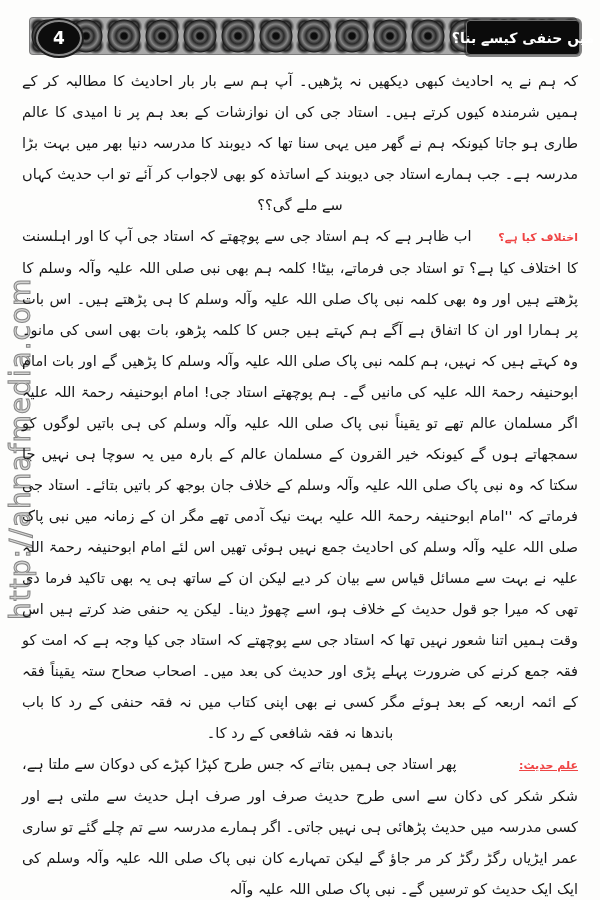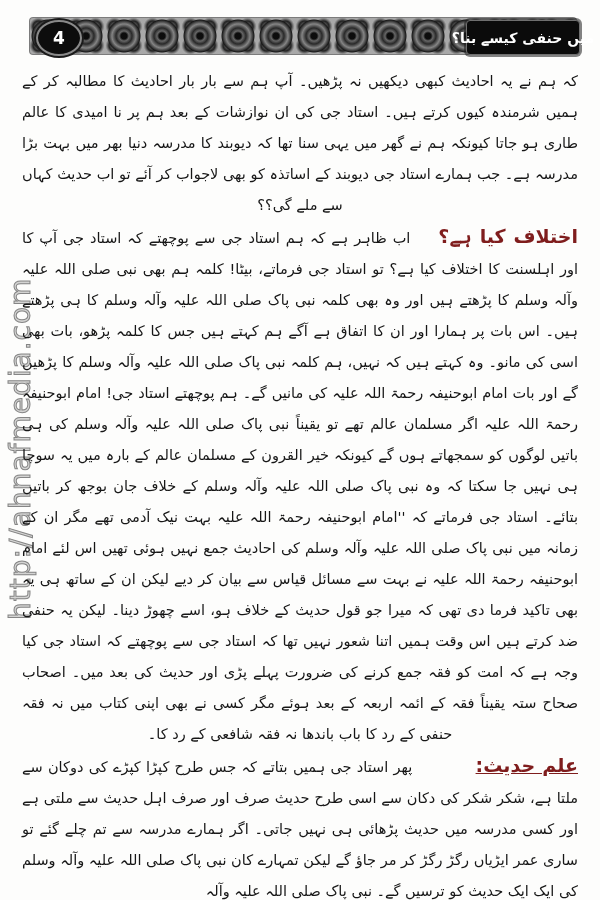--- a/index.html
+++ b/index.html
@@ -69,22 +69,22 @@
     color:#161616;
     font-size:14.5px;
     line-height:31px;
     z-index:2;
   }
   .section{margin:0 0 0 0;}
   .section.p1,.section.p2{ text-align-last:center; }
   .section.p3{ text-align-last:auto; }
   .sec-heading{
     font-weight:bold;
-    font-size:19px;
-    color:#7f1d1d;
+    font-size:11px;
+    color:#ef4444;
   }
   .sec-heading.gap-sm{margin-left:22px;}
   .sec-heading.gap-lg{margin-left:58px;text-decoration:underline;}
 </style>
 </head>
 <body>
 
 <div class="page">
 
   <div class="ornament-band"></div>

